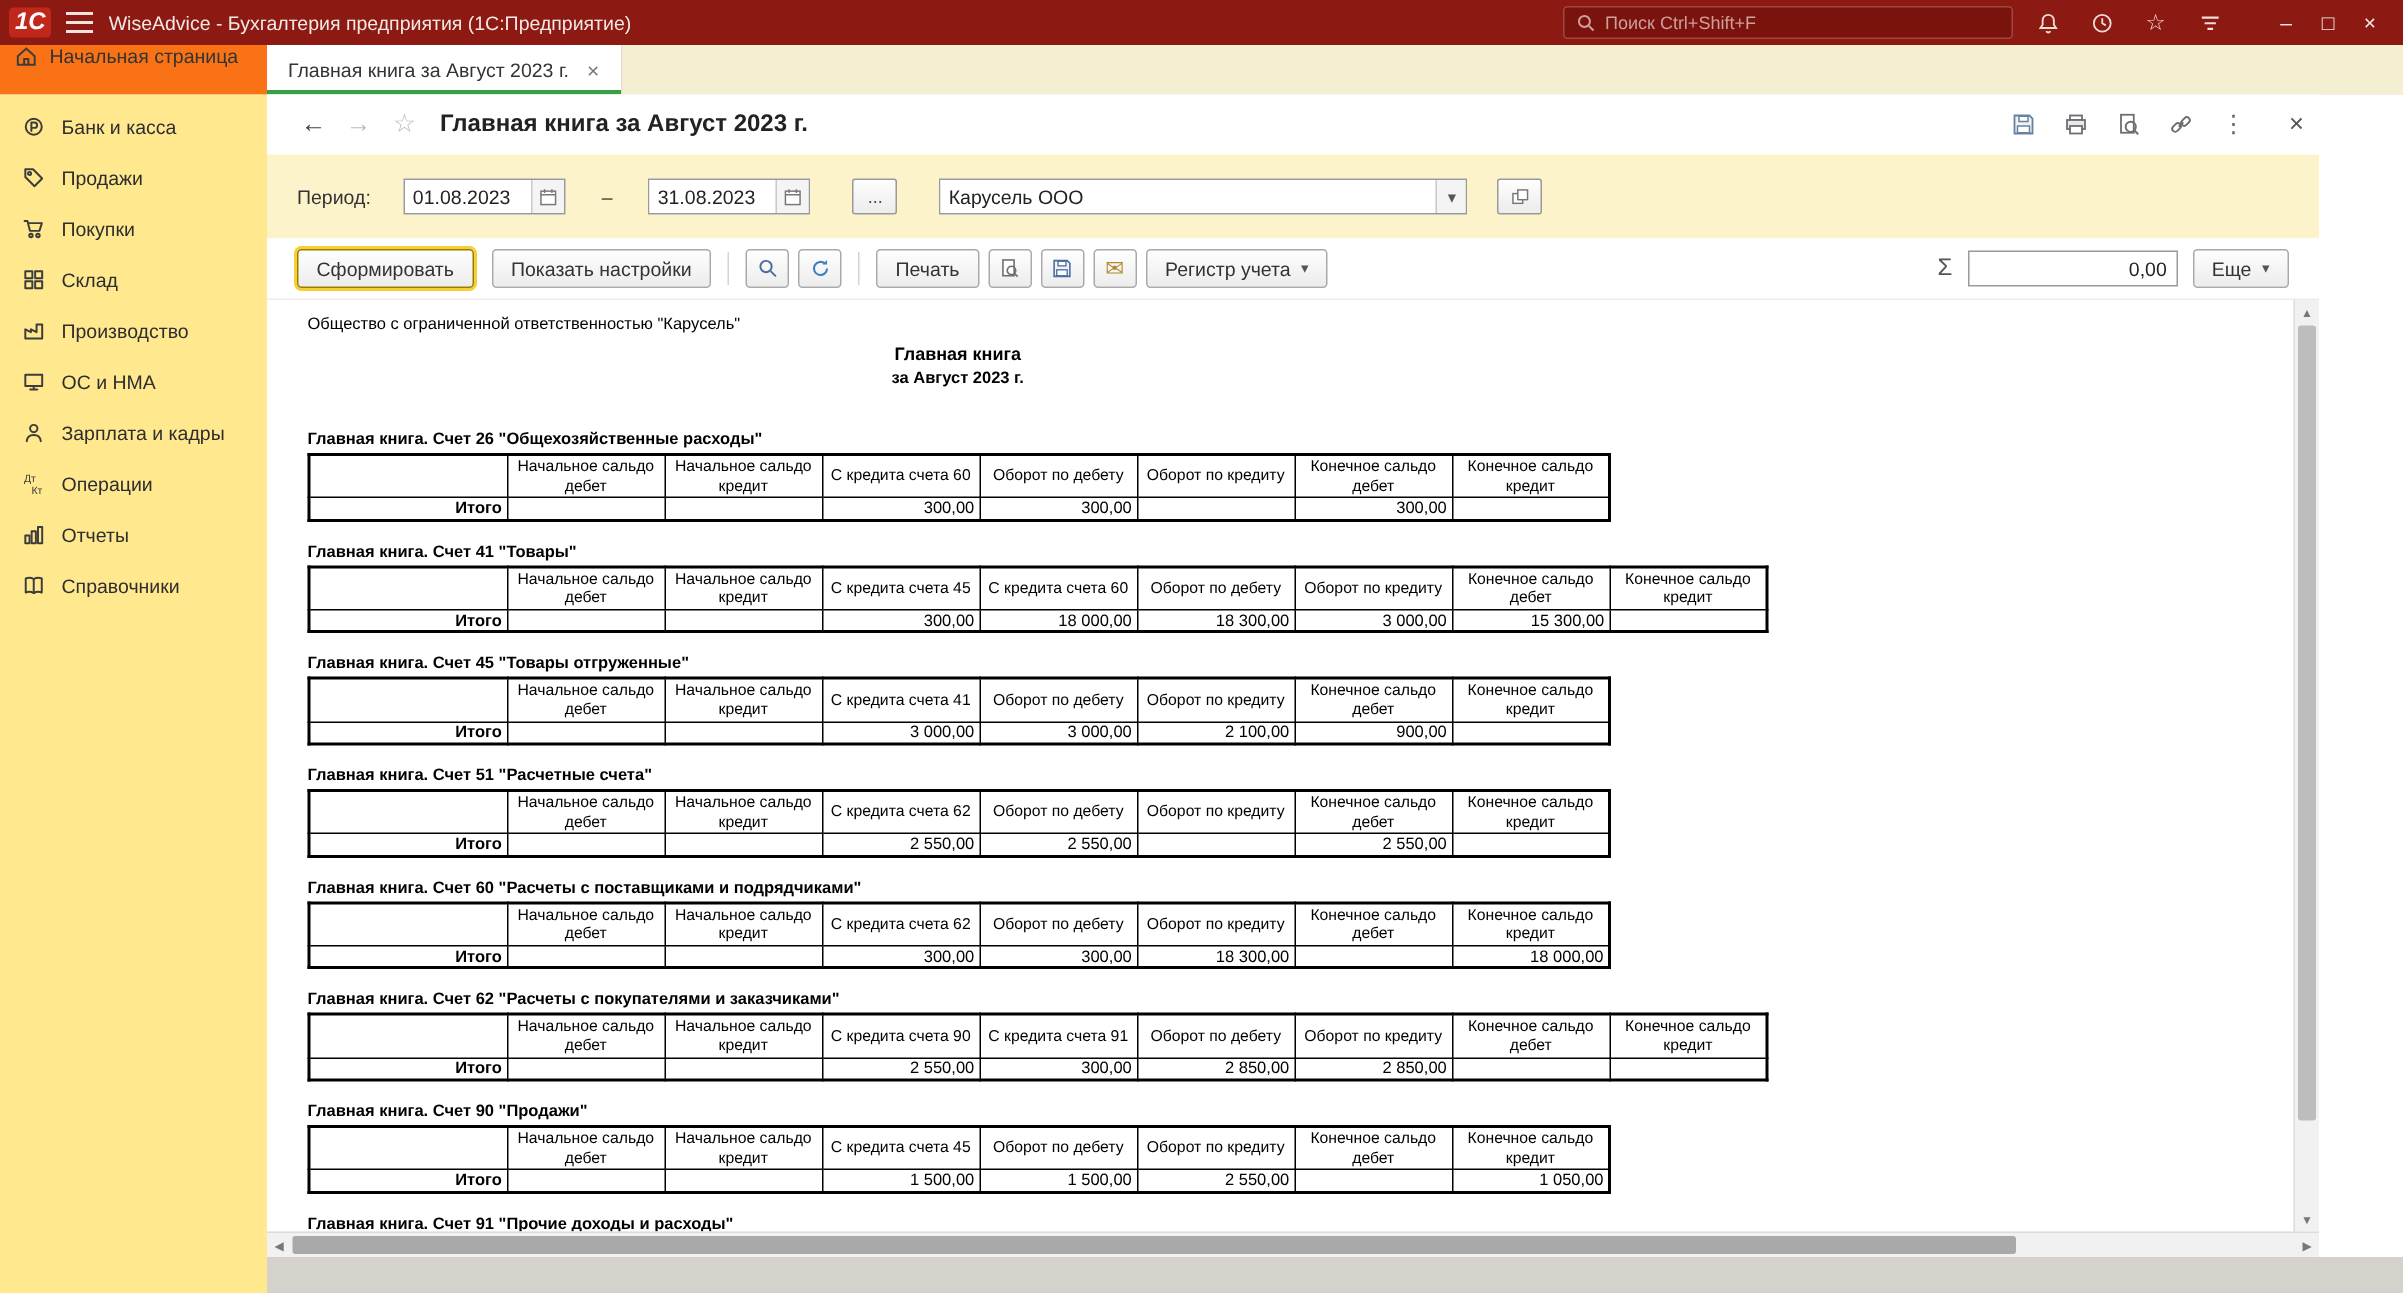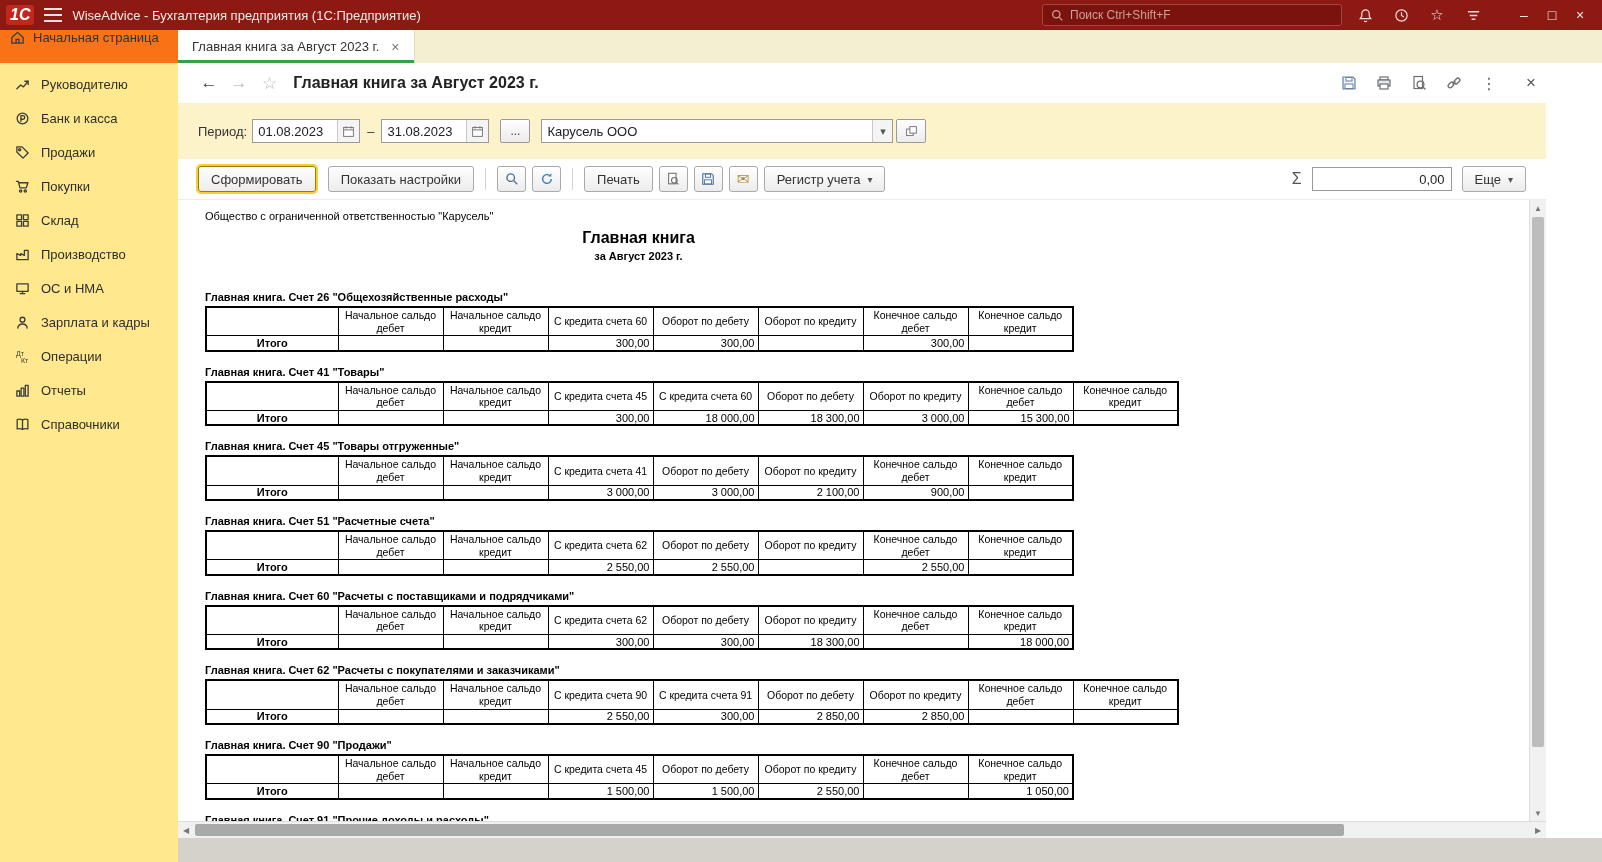--- a/index.html
+++ b/index.html
@@ -42,21 +42,21 @@
   .page-header{flex:0 0 40px;display:flex;align-items:center;padding:0 10px 0 20px;background:#fff;gap:8px}
   .nav-arrow{font-size:17px;color:#444;cursor:pointer;width:22px;text-align:center}
   .nav-arrow.disabled{color:#bcbcbc}
   .fav-star{font-size:17px;color:#b9b9b9;cursor:pointer;margin:0 2px 0 4px}
   .page-title{font-size:16px;font-weight:bold;color:#222;margin-left:6px;white-space:nowrap}
   .ph-icons{margin-left:auto;display:flex;align-items:center;gap:15px}
   .ph-ico{width:20px;height:20px;display:flex;align-items:center;justify-content:center;cursor:pointer;color:#666;font-size:16px}
   .ph-close{margin-left:12px;font-size:17px;color:#555;cursor:pointer}
 
   
-  .filter-bar{flex:0 0 36px;background:#fdf3cb;display:flex;align-items:center;padding:16px 20px;gap:3px}
+  .filter-bar{flex:0 0 36px;background:#fdf3cb;display:flex;align-items:center;padding:16px 20px;gap:20px}
   .fl-label{color:#333;margin-right:2px}
   .inp-wrap{display:flex;align-items:stretch;height:24px;border:1px solid #9a9a9a;background:#fff}
   .inp-wrap input{border:none;outline:none;font-size:13px;padding:0 5px;font-family:inherit;color:#222}
   .date-inp{width:84px}
   .cal-btn{width:22px;display:flex;align-items:center;justify-content:center;border-left:1px solid #c9c9c9;background:#f4f4f4;cursor:pointer}
   .dash{margin:0 4px;color:#333}
   .mini-btn{height:24px;min-width:30px;border:1px solid #9a9a9a;background:linear-gradient(#fefefe,#ececec);border-radius:2px;display:flex;align-items:center;justify-content:center;font-size:12px;color:#444;cursor:pointer;padding:0 6px}
   .org-inp{width:330px}
   .combo-btn{width:20px;display:flex;align-items:center;justify-content:center;border-left:1px solid #c9c9c9;background:#f4f4f4;cursor:pointer;font-size:11px;color:#555}
 
@@ -69,31 +69,31 @@
   .tb-right{margin-left:auto;display:flex;align-items:center;gap:10px}
   .sum-sym{font-size:16px;color:#555}
   .sum-inp{width:140px;height:24px;border:1px solid #9a9a9a;text-align:right;font-size:13px;padding:0 6px;font-family:inherit;color:#222}
   .chev{font-size:10px;color:#555}
 
   
   .viewport{flex:1;display:flex;min-height:0;border-top:1px solid #ececec}
   .report{flex:1;overflow:hidden;padding:10px 0 0 27px;background:#fff;color:#000}
   .rep-org{font-weight:normal;font-size:11px}
   .rep-title-wrap{width:867px;text-align:center;margin-top:7px}
-  .rep-title{font-weight:bold;font-size:16px}
+  .rep-title{font-weight:bold;font-size:12px}
   .rep-sub{font-weight:bold;font-size:11px;margin-top:3px}
   .section{margin-top:14px}
   .section.first{margin-top:29px}
   .sec-title{font-weight:bold;font-size:11px;margin-bottom:3px}
   table.ledger{border-collapse:collapse;border:2px solid #000}
   .ledger th,.ledger td{border:1px solid #000;color:#000;padding:1px 3px}
   .ledger th{font-weight:normal;font-size:10.5px;text-align:center;width:105px;min-width:105px;max-width:105px;height:28px;line-height:1.2;vertical-align:middle}
   .ledger th.c0,.ledger td.c0{width:132px;min-width:132px;max-width:132px}
   .ledger tr.totals td{text-align:right;font-size:11px;height:15px;padding:0 3px;white-space:nowrap}
-  .ledger tr.totals td.c0{text-align:center;font-weight:bold}
+  .ledger tr.totals td.c0{text-align:right;font-weight:bold}
 
   
   .vscroll{flex:0 0 17px;background:#f1f1f1;border-left:1px solid #dcdcdc;display:flex;flex-direction:column;align-items:stretch}
   .vs-arrow{height:16px;display:flex;align-items:center;justify-content:center;font-size:8px;color:#777;cursor:pointer}
   .vs-track{flex:1;position:relative}
   .vs-thumb{position:absolute;left:2px;right:2px;top:1px;height:90%;background:#bdbdbd;border-radius:2px;cursor:pointer}
   .hscroll{flex:0 0 17px;background:#f1f1f1;border-top:1px solid #dcdcdc;display:flex;align-items:stretch}
   .hs-arrow{width:16px;display:flex;align-items:center;justify-content:center;font-size:8px;color:#777;cursor:pointer}
   .hs-track{flex:1;position:relative}
   .hs-thumb{position:absolute;top:2px;bottom:2px;left:1px;width:86%;background:#a9a9a9;border-radius:2px;cursor:pointer}
@@ -160,29 +160,20 @@
     </div>
     <div class="tab-active">
       <span class="tab-label">Главная книга за Август 2023 г.</span>
       <span class="tab-close">×</span>
     </div>
   </div>
 
   <div class="body-row">
 
     <nav class="sidebar" id="sidebar">
-        <div class="sb-item">
-          <span class="sb-icon">
-            <svg width="15" height="15" viewBox="0 0 16 16">
-              <path d="M2 12.5l4-4 3 2 5-6" fill="none" stroke="#3c3c3c" stroke-width="1.4" stroke-linecap="round" stroke-linejoin="round"></path>
-              <path d="M10.5 4.5H14V8" fill="none" stroke="#3c3c3c" stroke-width="1.4" stroke-linecap="round" stroke-linejoin="round"></path>
-            </svg>
-          </span>
-          <span class="sb-label">Руководителю</span>
-        </div>
         <div class="sb-item">
           <span class="sb-icon">
             <svg width="15" height="15" viewBox="0 0 16 16">
               <circle cx="8" cy="8" r="5.7" fill="none" stroke="#3c3c3c" stroke-width="1.4" stroke-linecap="round" stroke-linejoin="round"></circle>
               <path d="M6.3 11V5h2.2a1.9 1.9 0 0 1 0 3.8H6.3" fill="none" stroke="#3c3c3c" stroke-width="1.4" stroke-linecap="round" stroke-linejoin="round"></path>
             </svg>
           </span>
           <span class="sb-label">Банк и касса</span>
         </div>
         <div class="sb-item">

